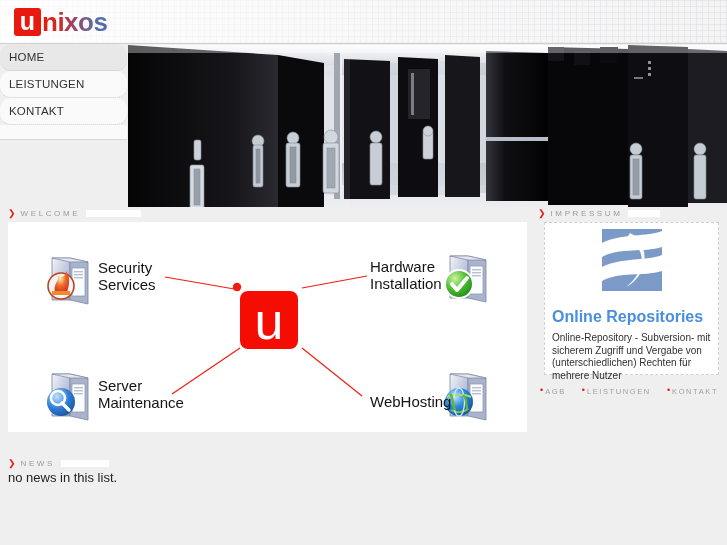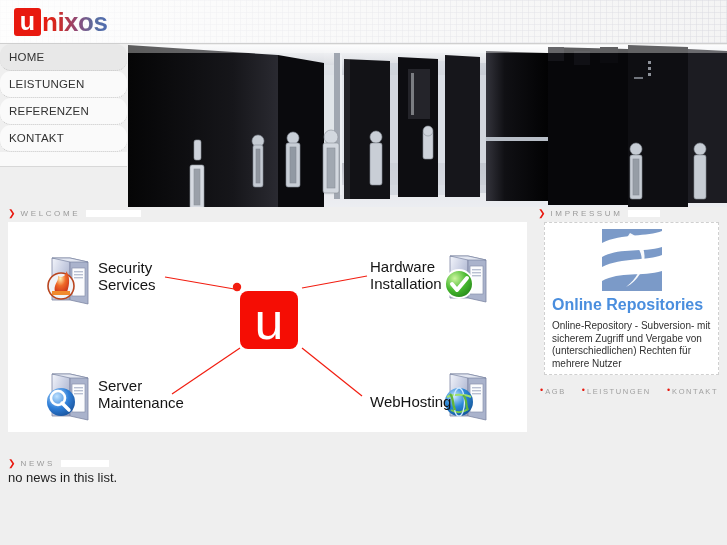--- a/index.html
+++ b/index.html
@@ -150,21 +150,21 @@
     border: 1px dashed #d0d0d0;
     box-sizing: border-box;
     padding: 4px 7px 0 7px;
   }
   #repo-logo { margin: 0 auto; display: block; }
   #repo-title {
     color: #4a8ede;
     font-size: 16px;
     font-weight: bold;
     line-height: 18px;
-    margin-top: 1px;
+    margin-top: 13px;
     font-family: "Liberation Sans", sans-serif;
   }
   #repo-desc {
     color: #303030;
     font-size: 10px;
     line-height: 12.5px;
     margin-top: 6px;
     font-family: "Liberation Sans", sans-serif;
   }
 
@@ -208,21 +208,20 @@
 <div id="header-bar">
   <div id="logo">
     <span id="logo-mark">u</span>
     <span id="logo-text">nixos</span>
   </div>
 </div>
 
 <nav id="sidebar-nav">
   <div class="nav-item active">HOME</div>
   <div class="nav-item">LEISTUNGEN</div>
-  <div class="nav-item">REFERENZEN</div>
   <div class="nav-item">KONTAKT</div>
   <div id="sidebar-nav-bottom"></div>
 </nav>
 
 <div id="hero-banner">
   <svg width="599" height="162" viewBox="0 0 599 162">
     <defs>
       <linearGradient id="bgFade" x1="0" y1="0" x2="1" y2="0">
         <stop offset="0" stop-color="#c9ccd4"></stop>
         <stop offset="0.42" stop-color="#e7eaef"></stop>

